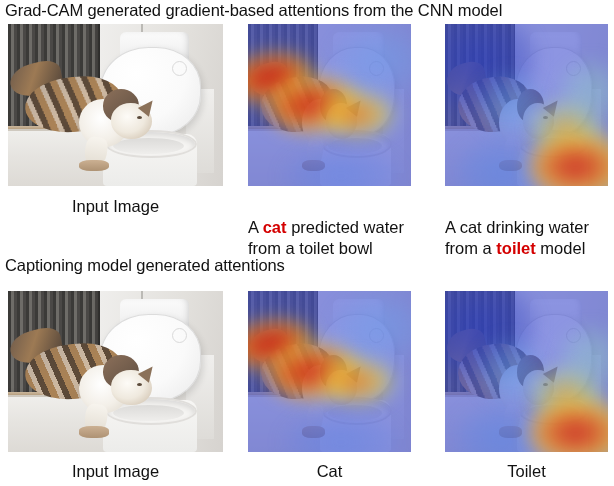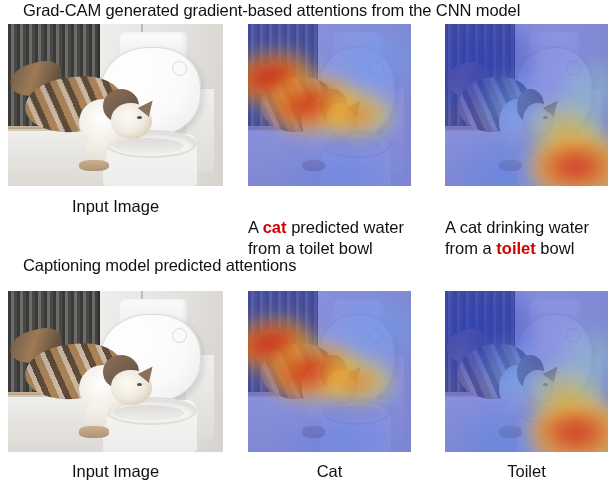--- a/index.html
+++ b/index.html
@@ -23,21 +23,20 @@
   }
 
   .section-heading {
     position: absolute;
     left: 5px;
     font-size: 16.5px;
     line-height: 19px;
     white-space: nowrap;
     color: #111111;
     letter-spacing: -0.1px;
-    margin-left: 18px;
   }
   #heading-top   { top: 1px; }
   #heading-bottom{ top: 256px; }
 
   
   .img-frame {
     position: absolute;
     overflow: hidden;
     background: #cfcfcf;
   }
@@ -451,24 +450,24 @@
 
   <div class="caption caption-center cap-input-top" style="color: rgb(17, 17, 17);">Input Image</div>
 
   <div class="caption cap-cat-top" style="color: rgb(17, 17, 17);">
     <span>A </span><span class="kw" id="kw-cat" style="color: rgb(212, 0, 0);">cat</span><span> predicted water
 from a toilet bowl</span>
   </div>
 
   <div class="caption cap-toi-top" style="color: rgb(17, 17, 17);">
     <span>A cat drinking water
-from a </span><span class="kw" id="kw-toilet" style="color: rgb(212, 0, 0);">toilet</span><span> bowl</span>
-  </div>
-
-  <div class="section-heading" id="heading-bottom" style="color: rgb(17, 17, 17);">Captioning model predicted attentions</div>
+from a </span><span class="kw" id="kw-toilet" style="color: rgb(212, 0, 0);">toilet</span><span> model</span>
+  </div>
+
+  <div class="section-heading" id="heading-bottom" style="color: rgb(17, 17, 17);">Captioning model generated attentions</div>
 
   <div class="img-frame row2 col-input">
     <div class="scene">
       <div class="wall"></div>
       <div class="wall-right"></div>
       <div class="wall-seam"></div>
       <div class="blind"></div>
       <div class="blind-bottom"></div>
       <div class="toilet-tank"></div>
       <div class="toilet-base"></div>

